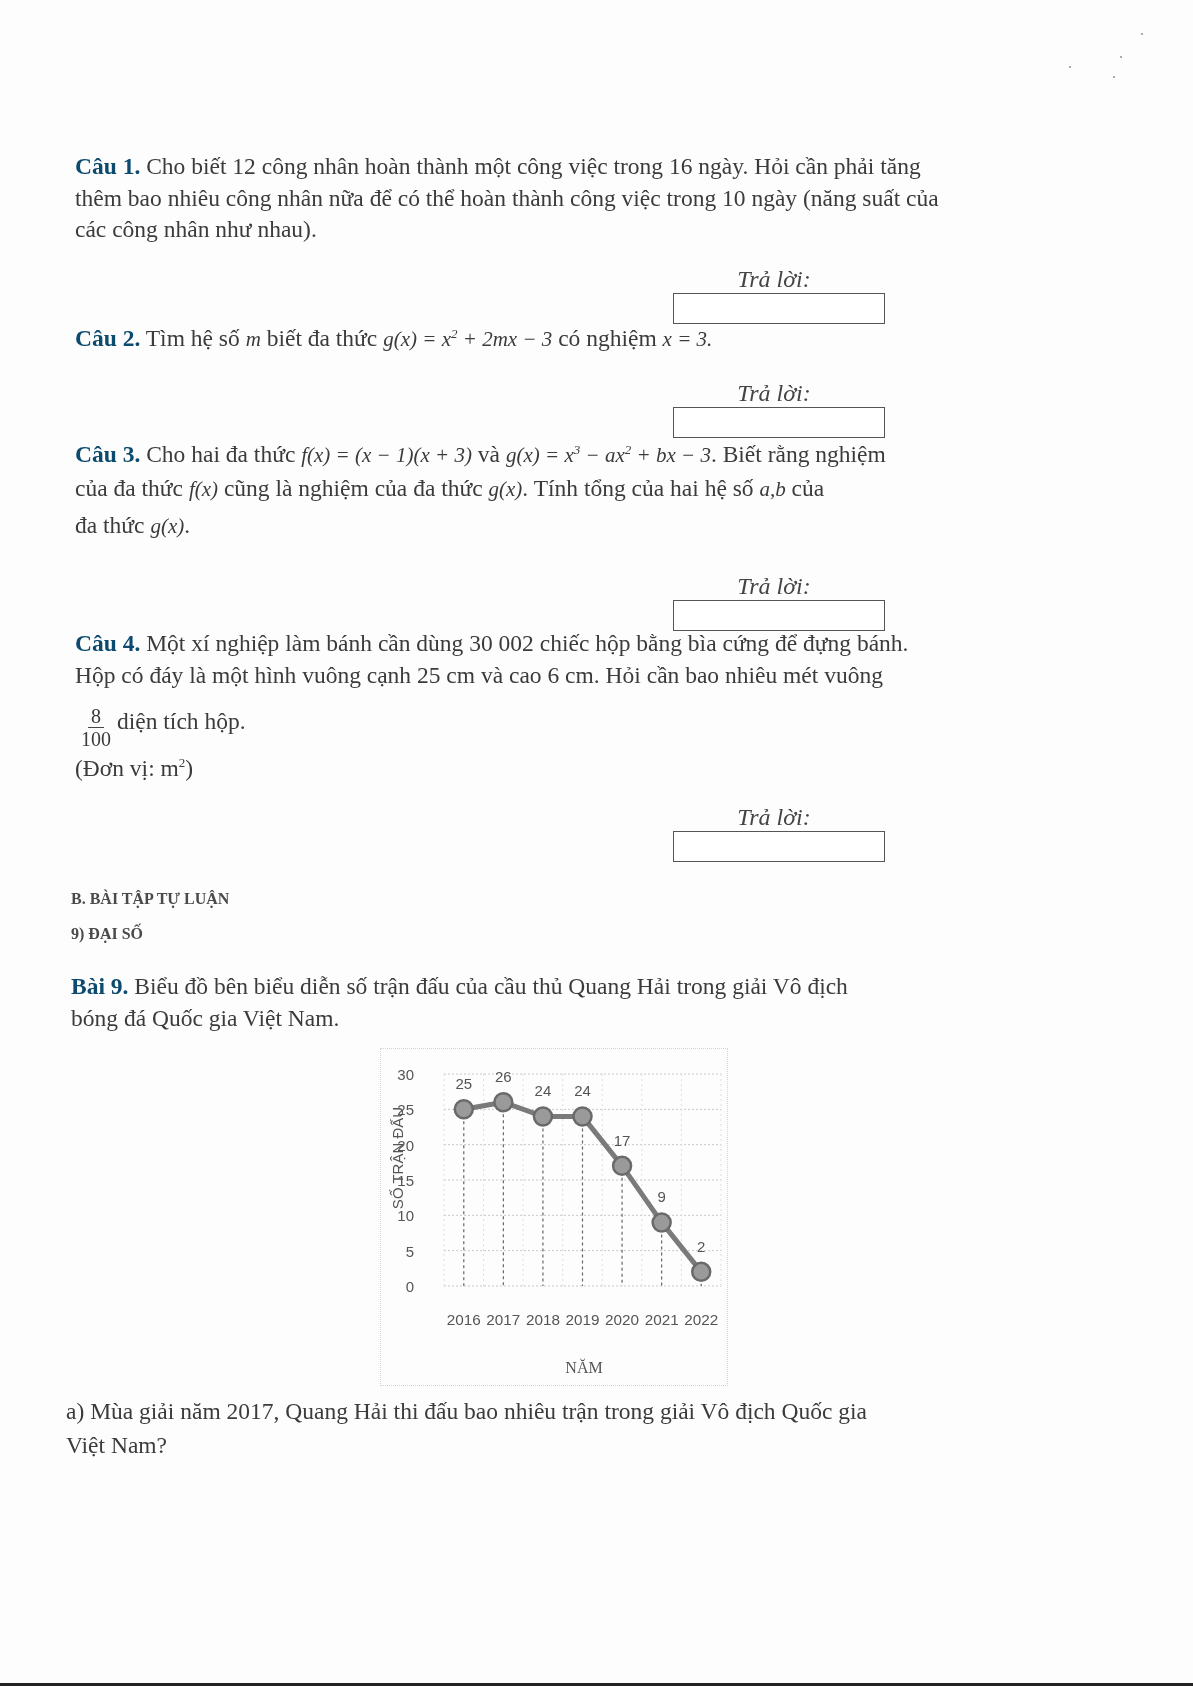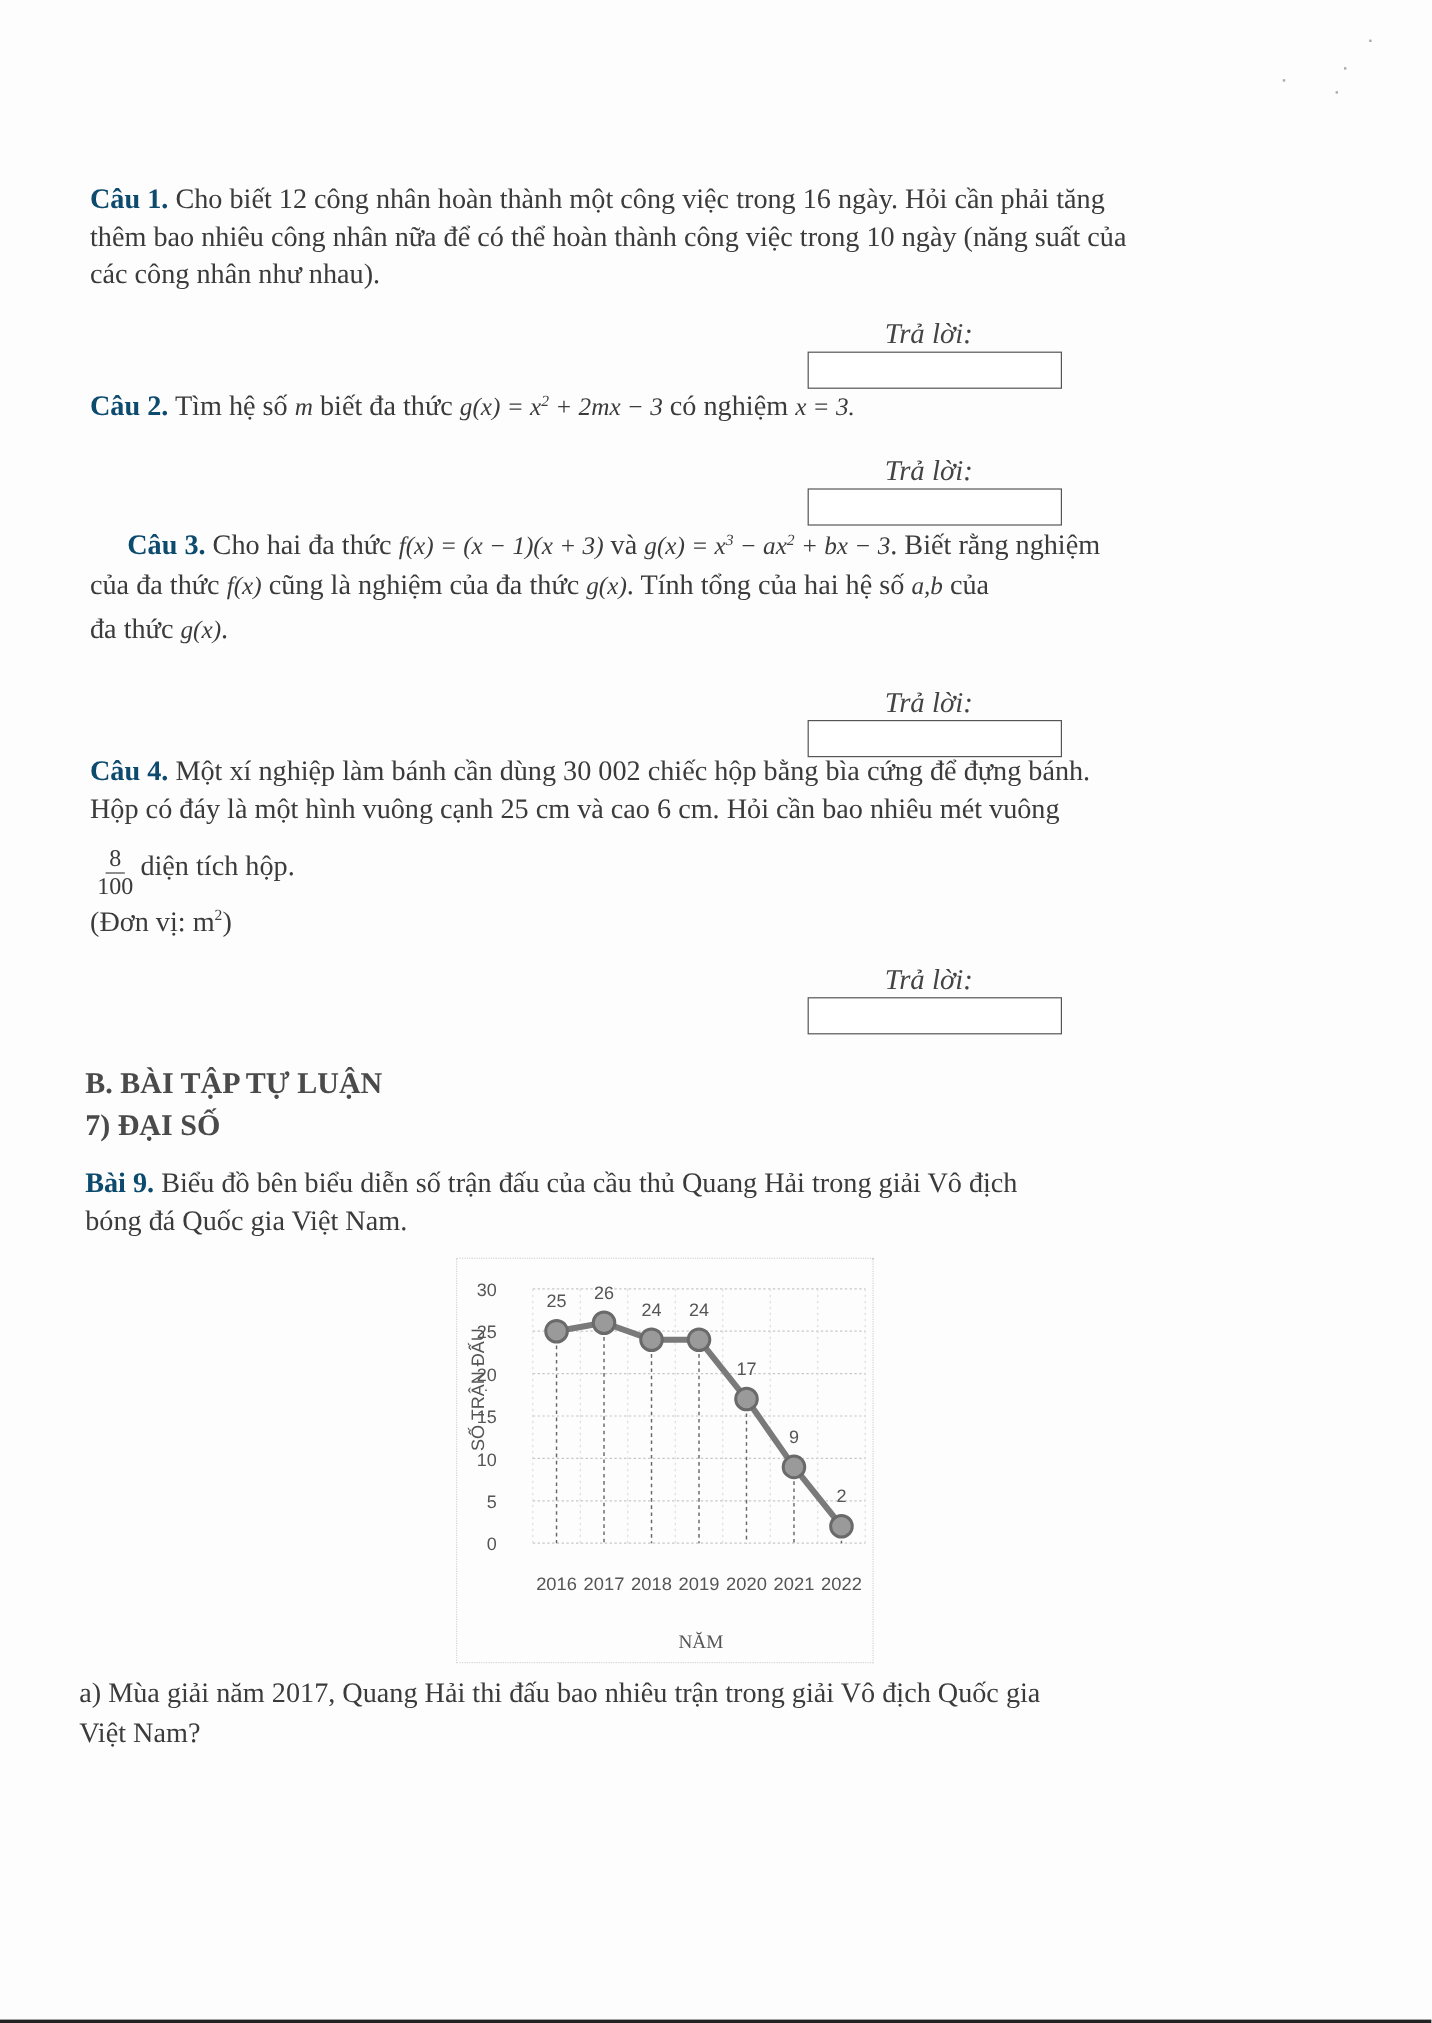--- a/index.html
+++ b/index.html
@@ -11,21 +11,21 @@
   .line { position:absolute; left:75px; font-size:23.5px; line-height:32px; white-space:nowrap; color:#3b3b3b; }
   .b { font-weight:bold; color:#0c4a6e; }
   .i { font-style:italic; }
   .math { font-family:"Liberation Serif","DejaVu Serif",serif; font-size:21px; }
   sup { font-size:13px; }
   .answer { position:absolute; display:flex; align-items:center;flex-direction:column; }
   .answer .lbl { font-style:italic; font-size:24px; color:#444; margin-right:10px; }
   .answer .box { width:210px; height:29px; border:1.5px solid #555; background:#fff; }
   .frac { display:inline-flex; flex-direction:column; align-items:center; vertical-align:middle; font-size:20px; line-height:22px; margin:0 6px; position:relative; top:4px; }
   .frac .num { border-bottom:1.3px solid #444; padding:0 3px; }
-  .heading { position:absolute; left:71px; font-size:25px; font-weight:bold; color:#4a4a4a; }
+  .heading { position:absolute; left:71px; font-size:16px; font-weight:bold; color:#4a4a4a; }
   #chart-wrap { position:absolute; left:380px; top:1048px; width:346px; height:336px; border:1px dotted #d4d4d4; }
   #chart-wrap svg { position:absolute; left:0; top:0; }
   .bottom-rule { position:absolute; left:0; top:1683px; width:1193px; height:3px; background:#222; }
   .speck { position:absolute; width:2px; height:2px; background:#aaa; }
 </style>
 </head>
 <body>
 
 <div class="line" style="top:150px;"><span class="b">Câu 1.</span><span> Cho biết 12 công nhân hoàn thành một công việc trong 16 ngày. Hỏi cần phải tăng</span></div>
 <div class="line" style="top:182px;">thêm bao nhiêu công nhân nữa để có thể hoàn thành công việc trong 10 ngày (năng suất của</div>
@@ -34,42 +34,42 @@
   <span class="lbl">Trả lời:</span>
   <span class="box"></span>
 </div>
 
 <div class="line" style="top:318px;"><span class="b">Câu 2.</span><span> Tìm hệ số </span><span class="i math">m</span><span> biết đa thức </span><span class="i math"><span>g(x) = x</span><sup>2</sup><span> + 2mx − 3</span></span><span> có nghiệm </span><span class="i math">x = 3.</span></div>
 <div class="answer" style="left:673px; top:380px;">
   <span class="lbl">Trả lời:</span>
   <span class="box"></span>
 </div>
 
-<div class="line" style="top:434px;margin-left:31px;"><span class="b">Câu 3.</span><span> Cho hai đa thức </span><span class="i math">f(x) = (x − 1)(x + 3)</span><span> và </span><span class="i math"><span>g(x) = x</span><sup>3</sup><span> − ax</span><sup>2</sup><span> + bx − 3</span></span><span>. Biết rằng nghiệm</span></div>
+<div class="line" style="top:434px;"><span class="b">Câu 3.</span><span> Cho hai đa thức </span><span class="i math">f(x) = (x − 1)(x + 3)</span><span> và </span><span class="i math"><span>g(x) = x</span><sup>3</sup><span> − ax</span><sup>2</sup><span> + bx − 3</span></span><span>. Biết rằng nghiệm</span></div>
 <div class="line" style="top:472px;"><span>của đa thức </span><span class="i math">f(x)</span><span> cũng là nghiệm của đa thức </span><span class="i math">g(x)</span><span>. Tính tổng của hai hệ số </span><span class="i math">a,b</span><span> của</span></div>
 <div class="line" style="top:509px;"><span>đa thức </span><span class="i math">g(x)</span><span>.</span></div>
 <div class="answer" style="left:673px; top:573px;">
   <span class="lbl">Trả lời:</span>
   <span class="box"></span>
 </div>
 
 <div class="line" style="top:627px;"><span class="b">Câu 4.</span><span> Một xí nghiệp làm bánh cần dùng 30 002 chiếc hộp bằng bìa cứng để đựng bánh.</span></div>
 <div class="line" style="top:659px;">Hộp có đáy là một hình vuông cạnh 25 cm và cao 6 cm. Hỏi cần bao nhiêu mét vuông</div>
 <div class="line" style="top:701px;"><span class="frac">
       <span class="num">8</span>
       <span class="den">100</span>
     </span><span>diện tích hộp.</span></div>
 <div class="line" style="top:747px;"><span>(Đơn vị: m</span><sup>2</sup><span>)</span></div>
 <div class="answer" style="left:673px; top:804px;">
   <span class="lbl">Trả lời:</span>
   <span class="box"></span>
 </div>
 
 <div class="heading" style="top:890px;">B. BÀI TẬP TỰ LUẬN</div>
-<div class="heading" style="top:925px;">7) ĐẠI SỐ</div>
+<div class="heading" style="top:925px;">9) ĐẠI SỐ</div>
 <div class="line" style="top:970px; left:71px;"><span class="b">Bài 9.</span><span> Biểu đồ bên biểu diễn số trận đấu của cầu thủ Quang Hải trong giải Vô địch</span></div>
 <div class="line" style="top:1002px; left:71px;">bóng đá Quốc gia Việt Nam.</div>
 
 <div id="chart-wrap">
   <svg id="chart" width="346" height="336">
       <line x1="63" x2="340" y1="237" y2="237" stroke="#c8c8c8" stroke-width="1" stroke-dasharray="2,2"></line>
       <text x="33" y="243" font-size="15" fill="#555" text-anchor="end" font-family="Liberation Sans Narrow, Liberation Sans, sans-serif">0</text>
       <line x1="63" x2="340" y1="201.66666666666669" y2="201.66666666666669" stroke="#c8c8c8" stroke-width="1" stroke-dasharray="2,2"></line>
       <text x="33" y="207.66666666666669" font-size="15" fill="#555" text-anchor="end" font-family="Liberation Sans Narrow, Liberation Sans, sans-serif">5</text>
       <line x1="63" x2="340" y1="166.33333333333334" y2="166.33333333333334" stroke="#c8c8c8" stroke-width="1" stroke-dasharray="2,2"></line>

